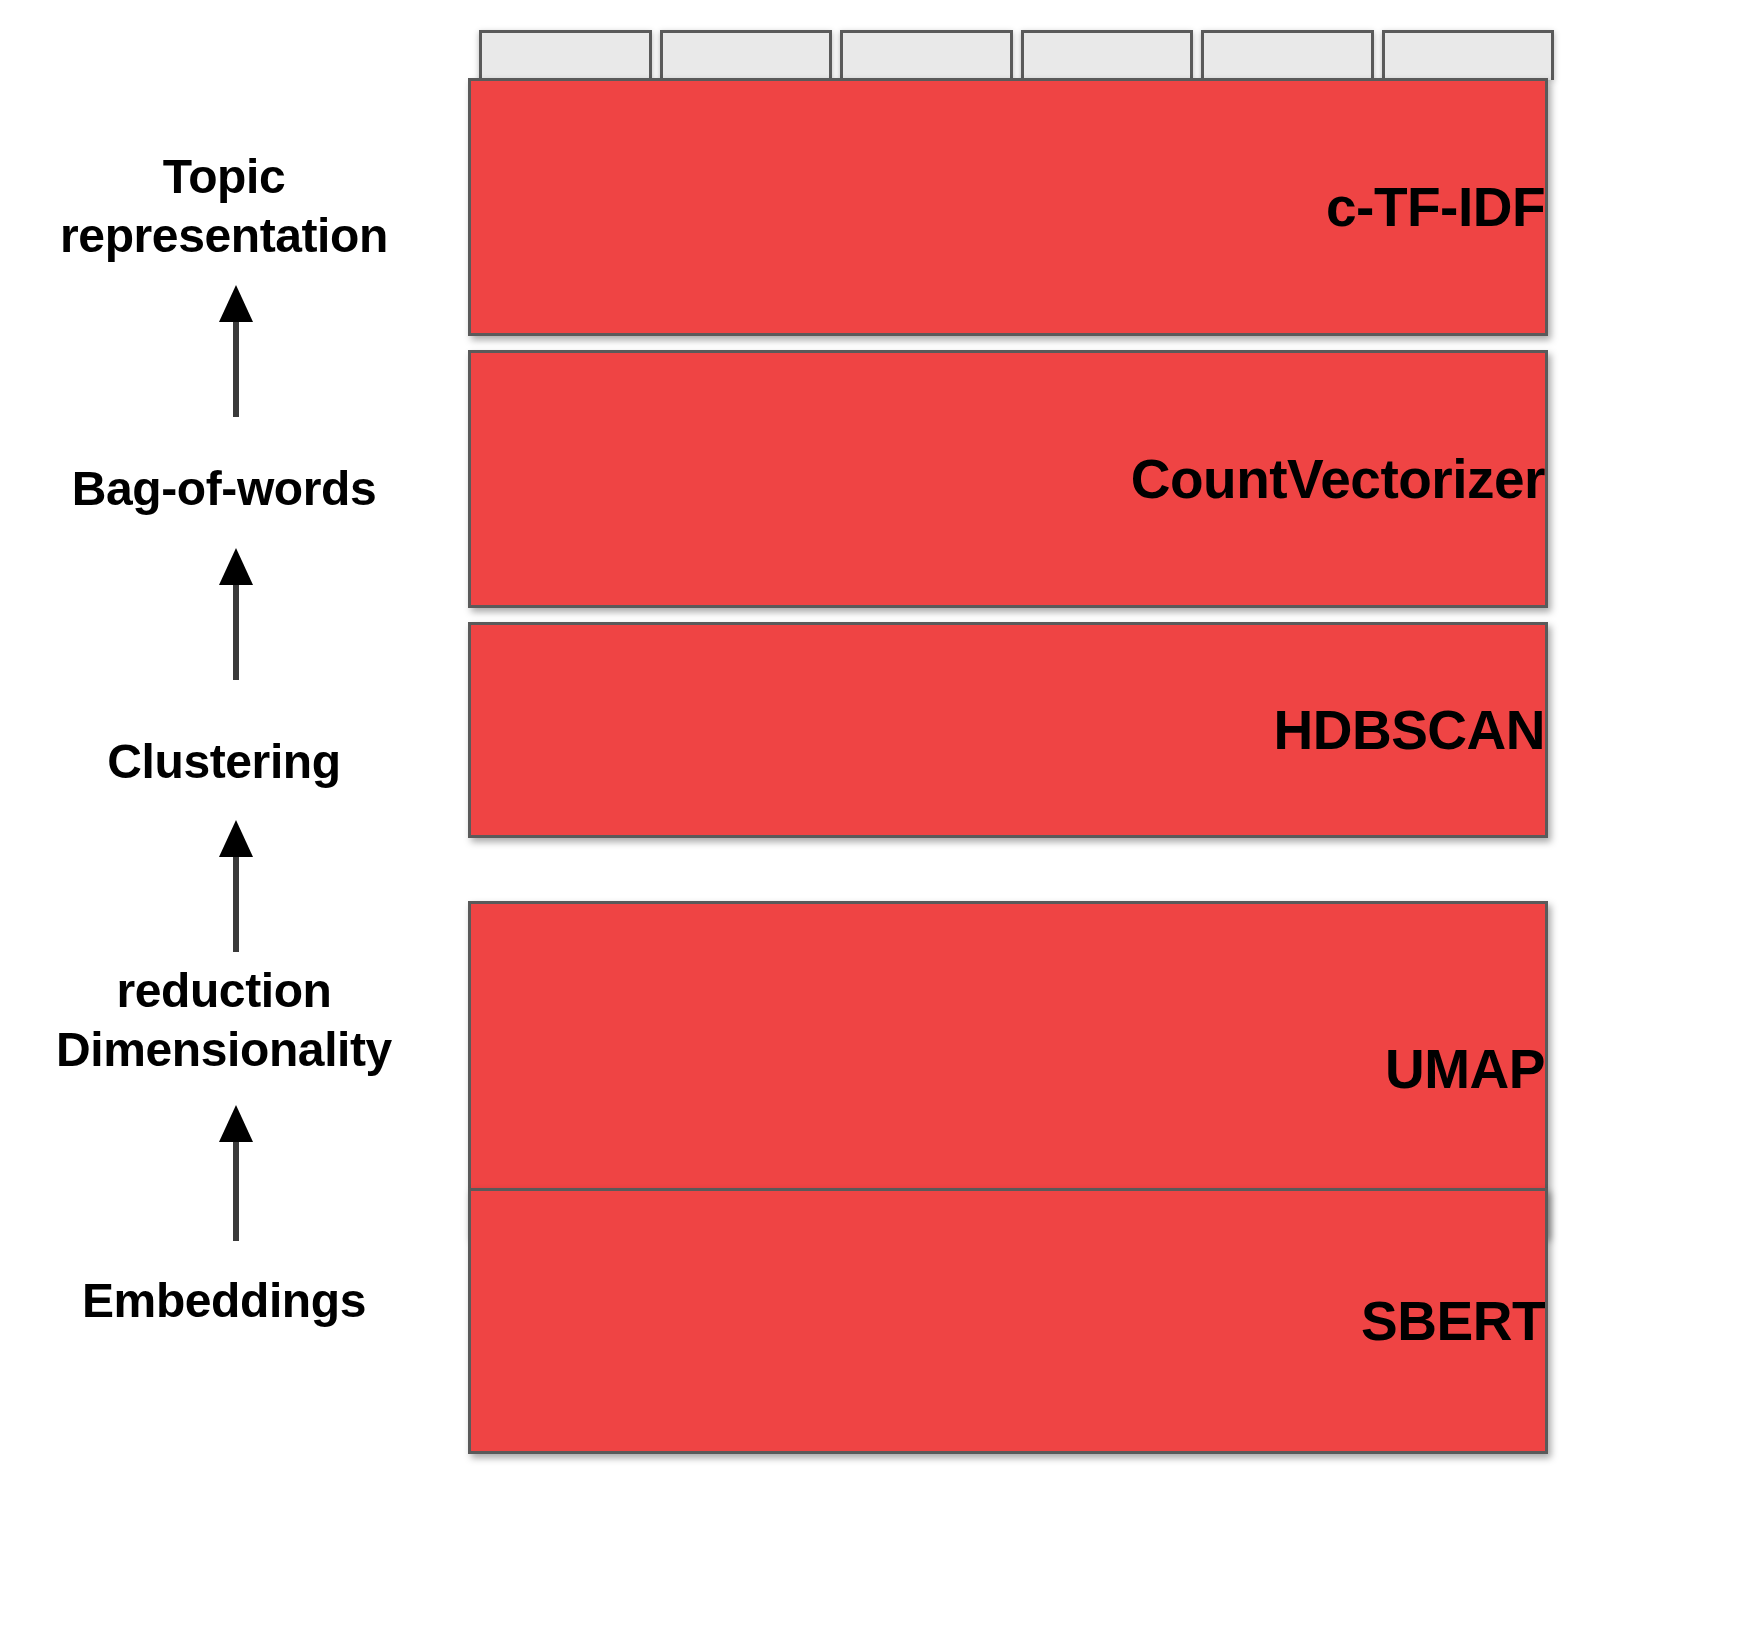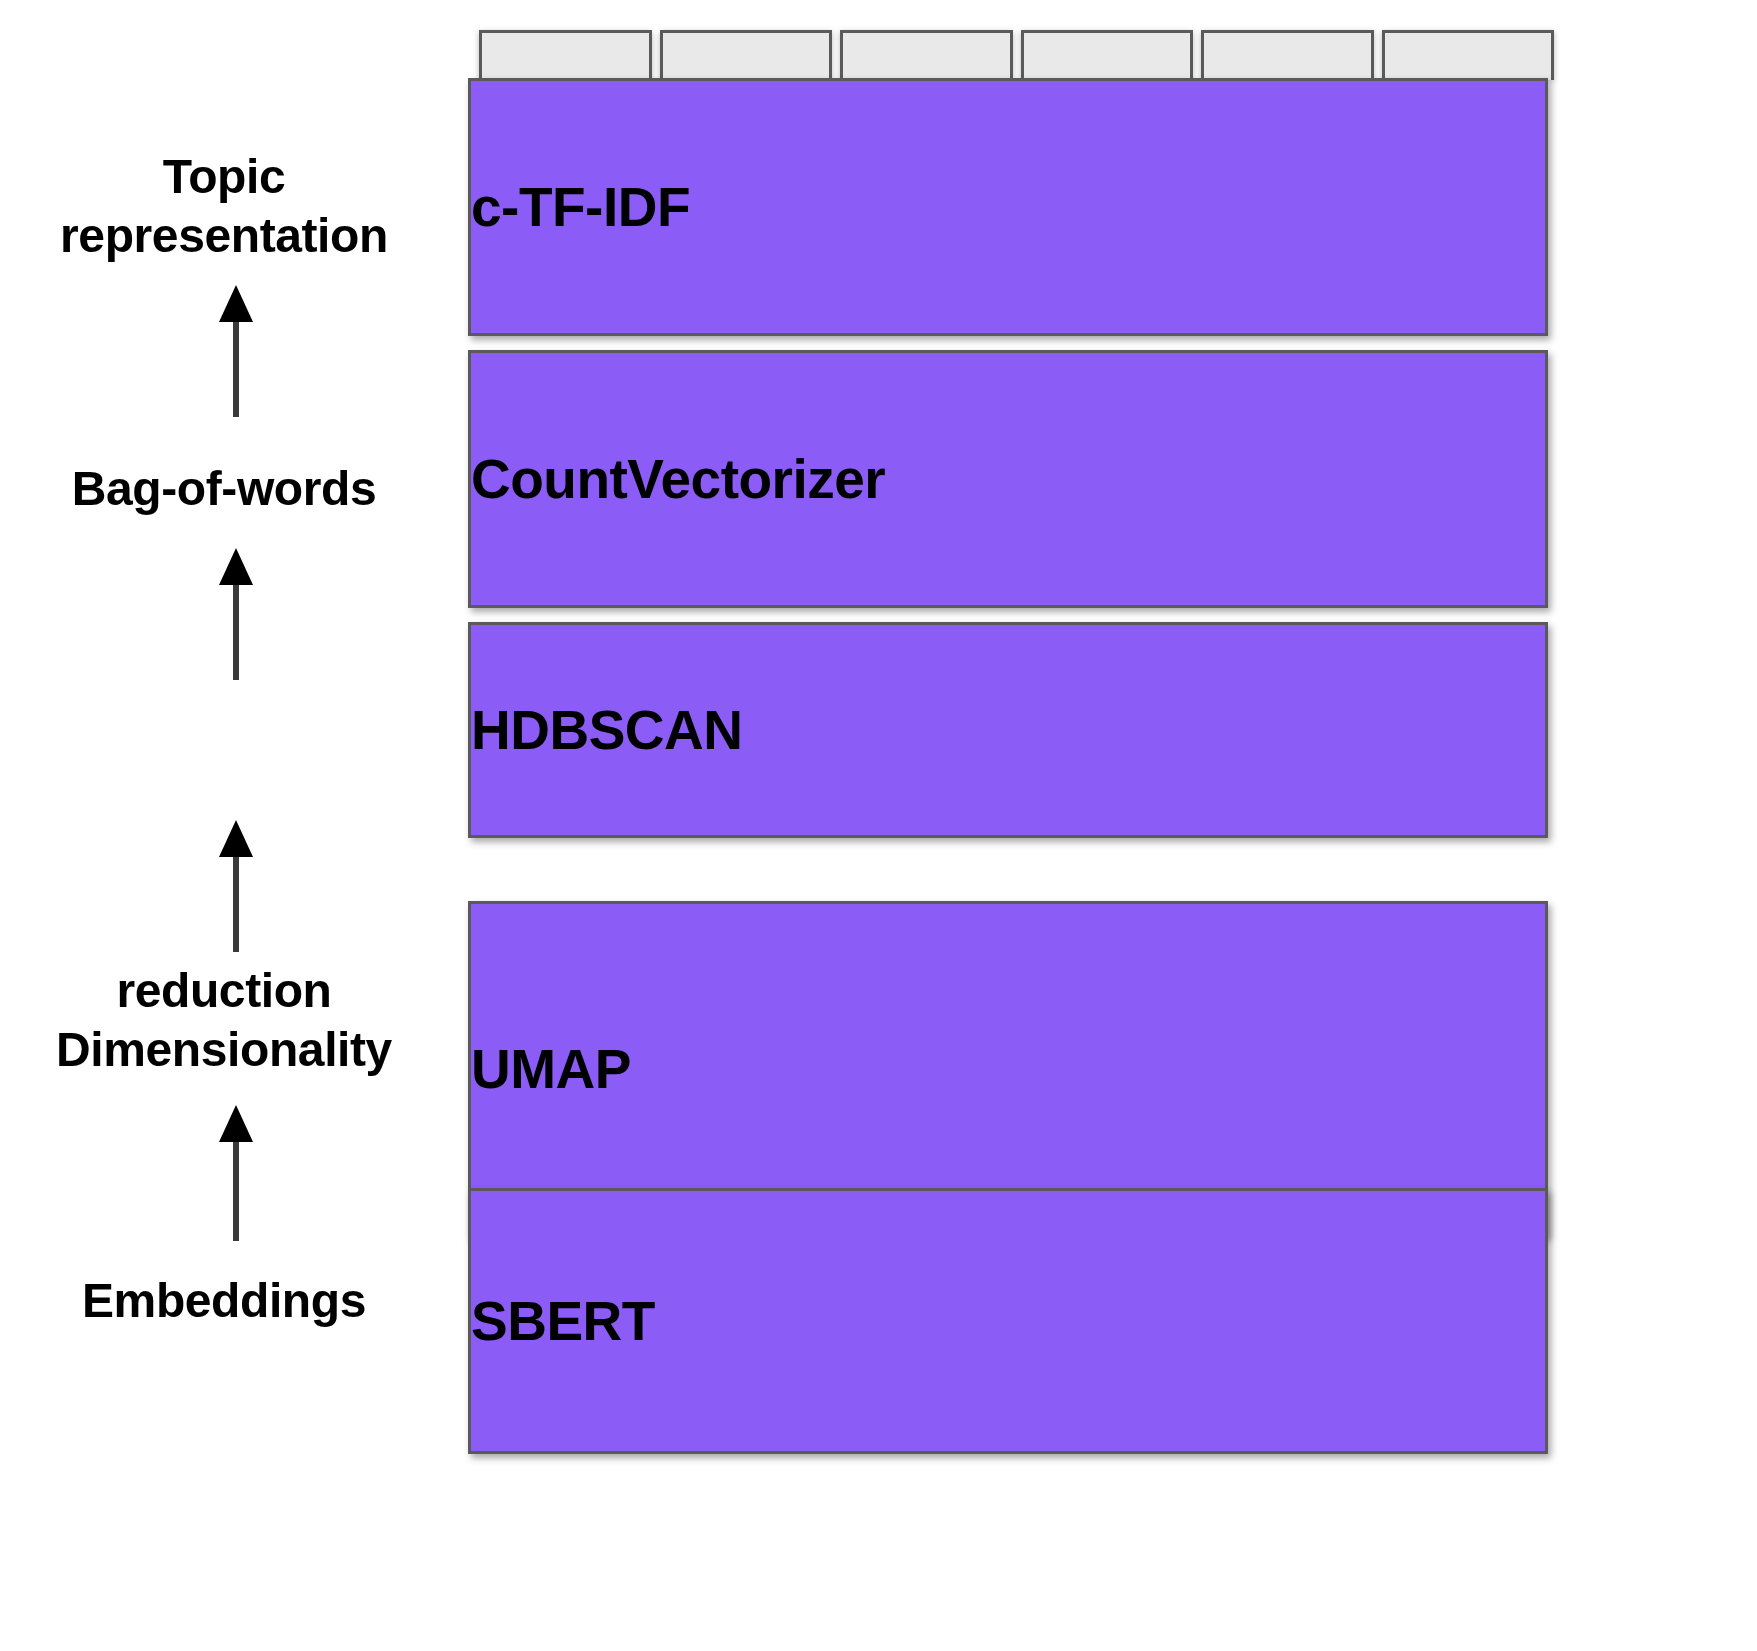--- a/index.html
+++ b/index.html
@@ -82,27 +82,27 @@
     position: absolute;
     left: 0px;
     top: 78px;
     width: 1100px;
   }
 
   .stack-box {
     position: absolute;
     left: 6px;
     width: 1080px;
-    background: #8b5cf6;
+    background: #ef4444;
     border: 3px solid #5a5a5a;
     box-sizing: border-box;
     box-shadow: 3px 4px 7px rgba(0,0,0,0.34);
     display: flex;
     align-items: center;
-    justify-content: flex-start;
+    justify-content: flex-end;
   }
   .stack-box .box-label {
     color: #000000;
     font-weight: bold;
     font-size: 55px;
     letter-spacing: -0.5px;
     text-align: center;
   }
 </style>
 </head>
@@ -128,20 +128,23 @@
       <div>Bag-of-words</div>
     </div>
 
     <div class="arrow" style="top:548px; height:132px;">
       <svg viewBox="0 0 48 132" preserveAspectRatio="none" aria-hidden="true">
         <line x1="24" y1="132" x2="24" y2="26" stroke="#3a3a3a" stroke-width="6"></line>
         <polygon points="24,0 41,37 7,37" fill="#000000"></polygon>
       </svg>
     </div>
 
+    <div class="stage-label" style="top:733px;">
+      <div>Clustering</div>
+    </div>
 
     <div class="arrow" style="top:820px; height:132px;">
       <svg viewBox="0 0 48 132" preserveAspectRatio="none" aria-hidden="true">
         <line x1="24" y1="132" x2="24" y2="26" stroke="#3a3a3a" stroke-width="6"></line>
         <polygon points="24,0 41,37 7,37" fill="#000000"></polygon>
       </svg>
     </div>
 
     <div class="stage-label" style="top:962px;">
       <div>reduction</div>

